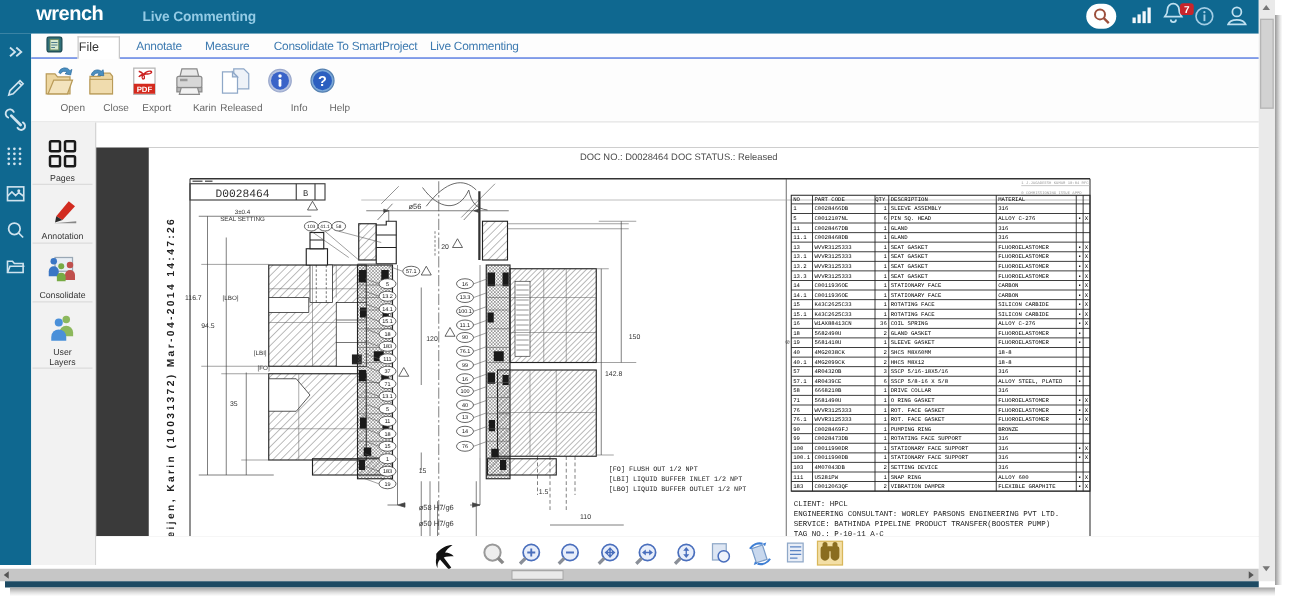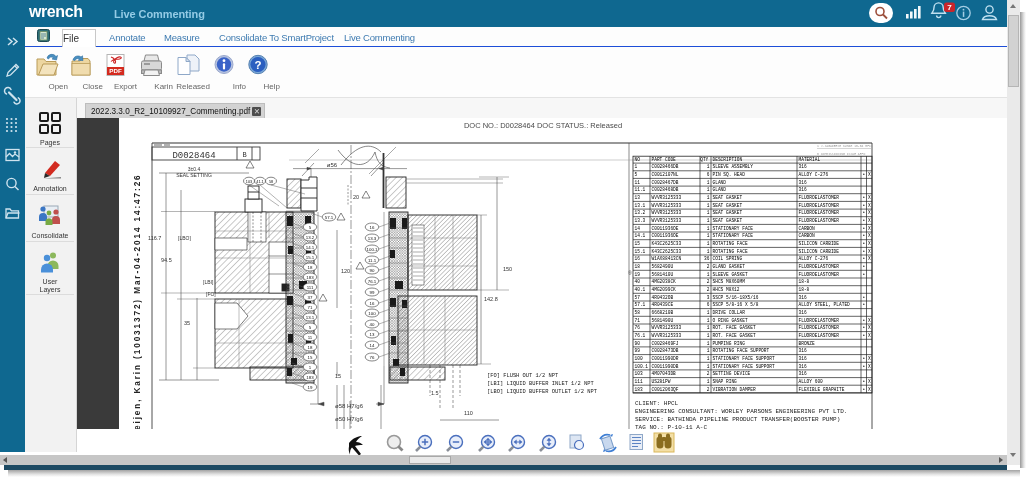--- a/index.html
+++ b/index.html
@@ -206,23 +206,20 @@
     <svg width="26" height="24" viewBox="0 0 26 24">
       <circle cx="16" cy="5.5" r="3" fill="#8cb85c"></circle>
           <path d="M10.5 16 a5.5 5.5 0 0 1 11 0 v3 h-11z" fill="#8cb85c"></path>
       <circle cx="10" cy="8" r="3.2" fill="#4a90d9"></circle>
           <path d="M4 19.5 a6 6 0 0 1 12 0 v3 h-12z" fill="#4a90d9"></path>
     </svg>
     <div class="sidelabel">User<br>Layers</div>
   </div>
   <div class="sidesep" style="top:196px"></div>
 </div>
-<div class="abs" id="tabrow">
-      <div id="doctab">2022.3.3.0_R2_10109927_Commenting.pdf<span style="display:inline-block;width:9px;height:9px;background:#4d4d4d;color:#ddd;font-size:7.5px;line-height:9px;text-align:center;margin-left:2px;border-radius:1px">✕</span></div>
-    </div>
 <div class="abs" id="docarea">
       <div id="page">
 <svg width="848" height="311" viewBox="0 0 848 311" font-family="Liberation Sans, sans-serif">
 <defs>
 <pattern id="hd" width="4.4" height="4.4" patternUnits="userSpaceOnUse" patternTransform="rotate(45)">
               <line x1="0" y1="0" x2="0" y2="4.4" stroke="#4f4f4f" stroke-width="0.6"></line>
             </pattern>
 <pattern id="hd2" width="2.4" height="2.4" patternUnits="userSpaceOnUse" patternTransform="rotate(45)">
               <line x1="0" y1="0" x2="0" y2="2.4" stroke="#555" stroke-width="0.5"></line>
             </pattern>

